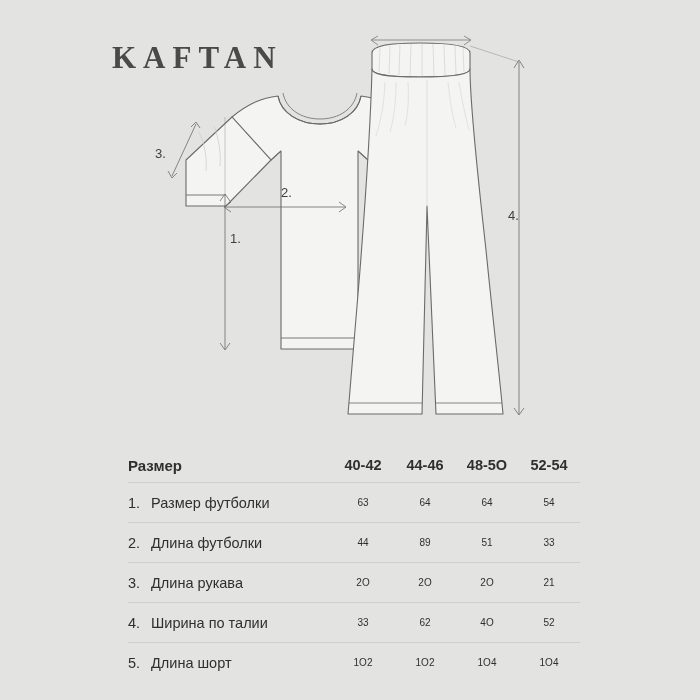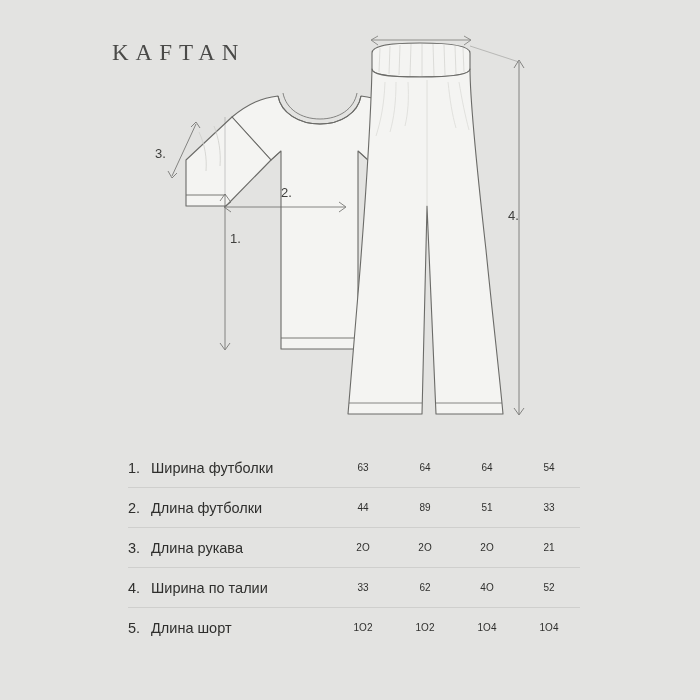--- a/index.html
+++ b/index.html
@@ -18,24 +18,24 @@
     width: 700px;
     height: 700px;
     background: #e3e3e1;
   }
 
   
   .brand {
     position: absolute;
     left: 112px;
     top: 40px;
-    font-size: 23px;
+    font-size: 31px;
     letter-spacing: 7px;
     color: #4a4a48;
-    font-weight: 400;
+    font-weight: 700;
     font-family: "Liberation Serif", serif;
   }
 
   
   .illus {
     position: absolute;
     left: 0;
     top: 0;
     width: 700px;
     height: 440px;
@@ -215,25 +215,34 @@
     </g>
   </svg>
 
   <div class="mlabel m1">1.</div>
   <div class="mlabel m2">2.</div>
   <div class="mlabel m3">3.</div>
   <div class="mlabel m4">4.</div>
 
   <div class="table">
 
+    <div class="row head">
+      <div class="cell-label head-label">
+        <span>Размер</span>
+      </div>
+      <div class="cell-val head-val">40-42</div>
+      <div class="cell-val head-val">44-46</div>
+      <div class="cell-val head-val">48-5O</div>
+      <div class="cell-val head-val">52-54</div>
+    </div>
 
     <div class="row">
       <div class="cell-label">
         <span class="num">1.</span>
-        <span>Ширина футболки</span>
+        <span>Размер футболки</span>
       </div>
       <div class="cell-val">63</div>
       <div class="cell-val">64</div>
       <div class="cell-val">64</div>
       <div class="cell-val">54</div>
     </div>
 
     <div class="row">
       <div class="cell-label">
         <span class="num">2.</span>

